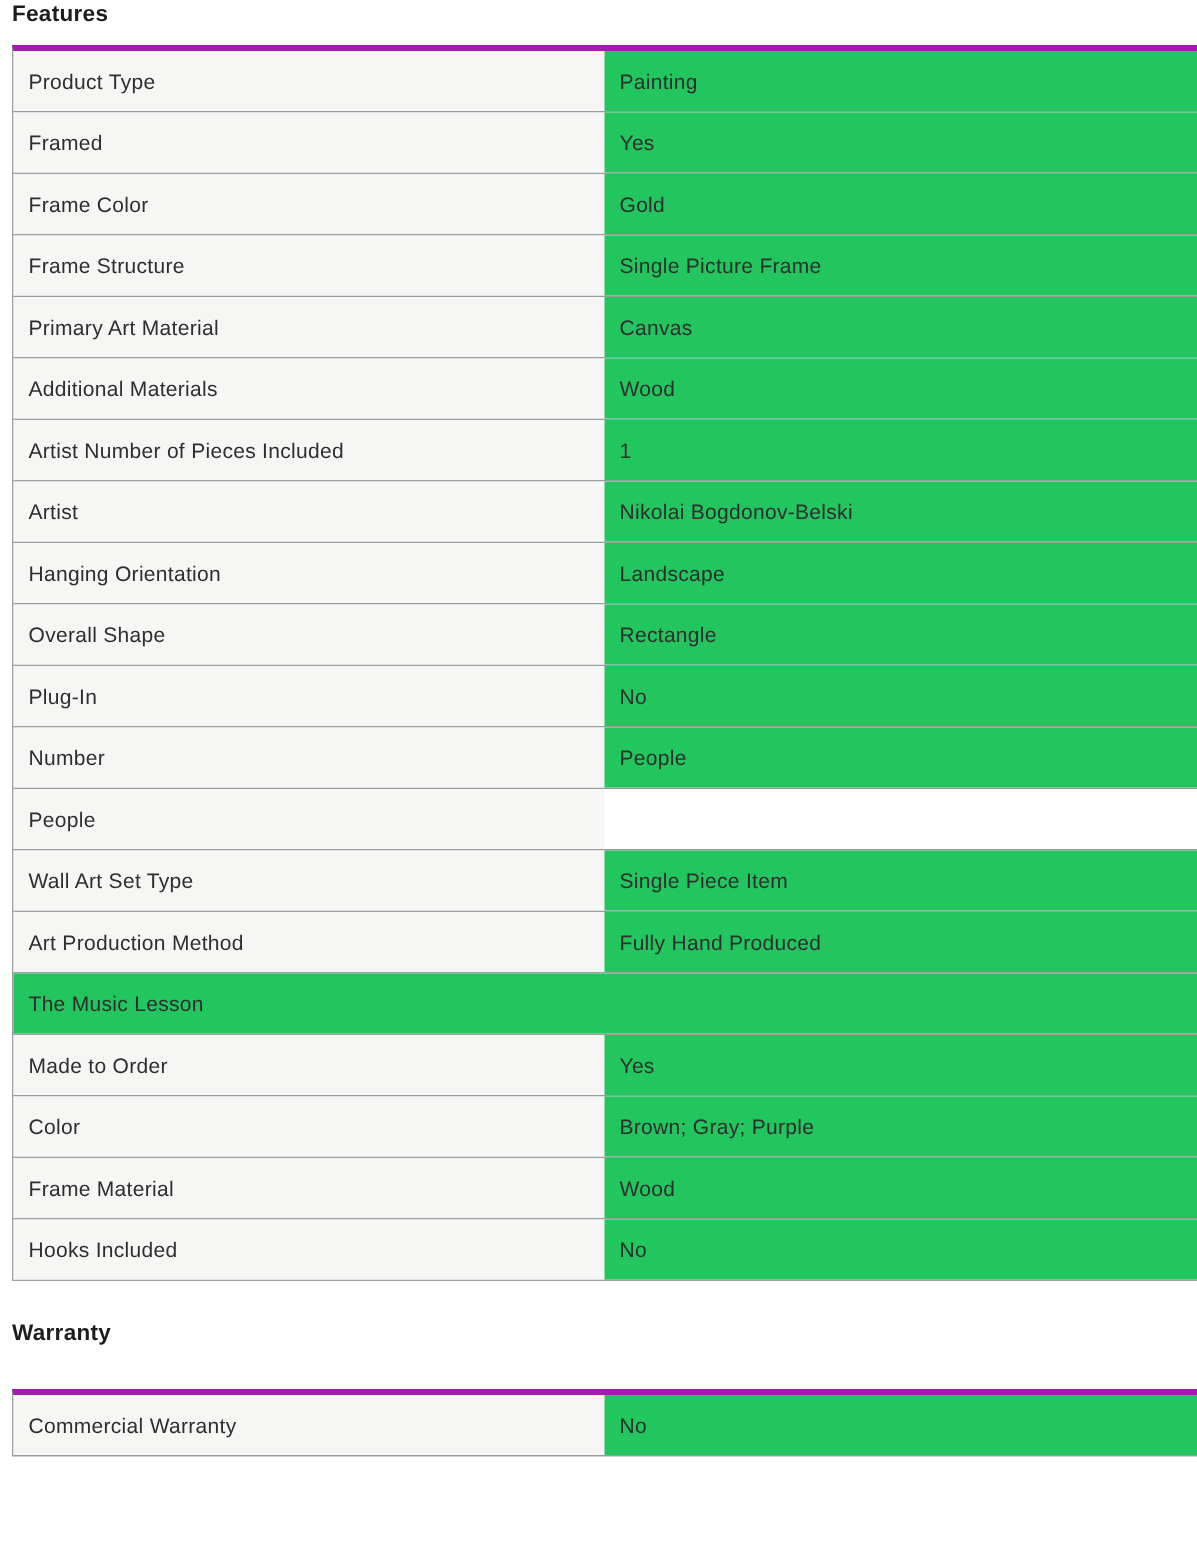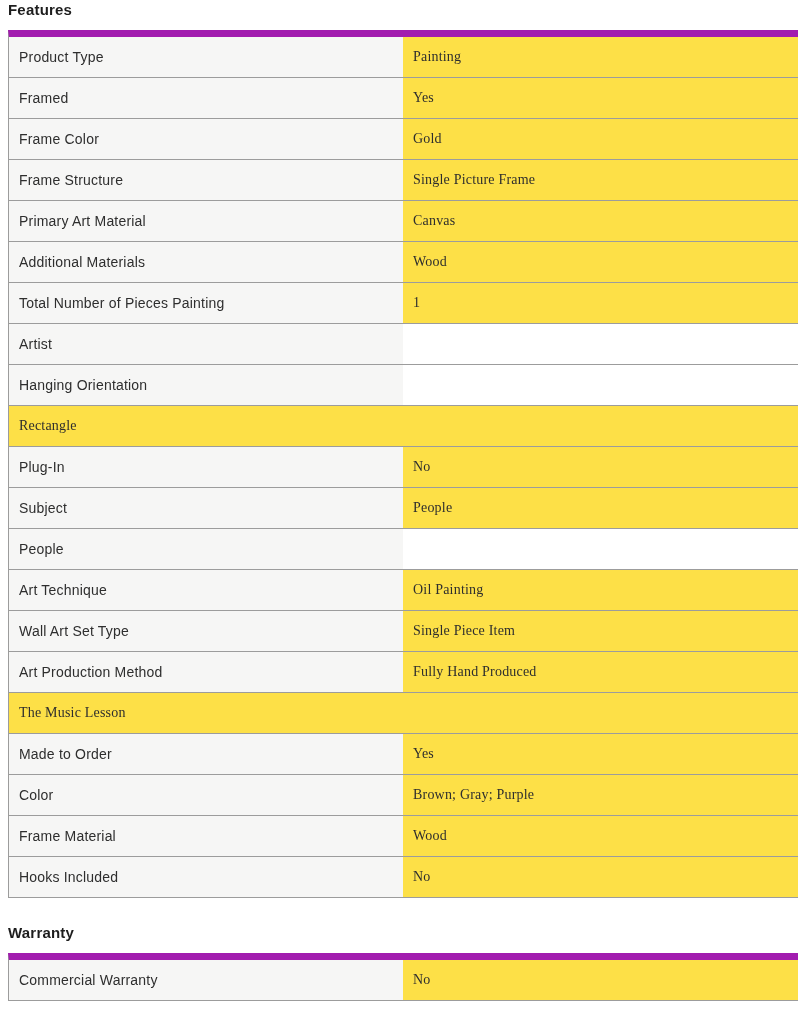--- a/index.html
+++ b/index.html
@@ -22,21 +22,21 @@
   }
   .section-title {
     font-size: 15px;
     font-weight: 700;
     color: #1d1d1d;
     letter-spacing: 0.2px;
     line-height: 16px;
     margin: 0 0 12px 0;
   }
   .spec-table {
-    border-top: 7px solid #a21caf;
+    border-top: 4px solid #a21caf;
     border-left: 1px solid #9c9c9c;
     width: 790px;
     box-sizing: border-box;
   }
   .spec-row {
     display: flex;
     height: 41px;
     box-sizing: border-box;
     border-bottom: 1px solid #9c9c9c;
   }
@@ -47,34 +47,33 @@
     display: flex;
     align-items: center;
     padding-left: 10px;
     font-size: 14px;
     letter-spacing: 0.2px;
     color: #2e2e2e;
   }
   .spec-value {
     flex: 1;
     box-sizing: border-box;
-    background: #fde047;
+    background: #22c55e;
     display: flex;
     align-items: center;
     padding-left: 10px;
     font-size: 14px;
     letter-spacing: 0.2px;
     color: #2e2e2e;
-    font-family: Liberation Serif, serif;
   }
   .section-warranty {
     margin-top: 27px;
   }
   .section-warranty .section-title {
-    margin-bottom: 12px;
+    margin-bottom: 29px;
   }
 </style>
 </head>
 <body>
 
 <div class="page">
 
   <section class="section-features">
     <h3 class="section-title">Features</h3>
     <div class="spec-table">
@@ -96,46 +95,45 @@
         </div>
         <div class="spec-row">
           <div class="spec-label">Primary Art Material</div>
           <div class="spec-value">Canvas</div>
         </div>
         <div class="spec-row">
           <div class="spec-label">Additional Materials</div>
           <div class="spec-value">Wood</div>
         </div>
         <div class="spec-row">
-          <div class="spec-label">Total Number of Pieces Painting</div>
+          <div class="spec-label">Artist Number of Pieces Included</div>
           <div class="spec-value">1</div>
         </div>
         <div class="spec-row">
           <div class="spec-label">Artist</div>
+          <div class="spec-value">Nikolai Bogdonov-Belski</div>
         </div>
         <div class="spec-row">
           <div class="spec-label">Hanging Orientation</div>
+          <div class="spec-value">Landscape</div>
         </div>
         <div class="spec-row">
+          <div class="spec-label">Overall Shape</div>
           <div class="spec-value">Rectangle</div>
         </div>
         <div class="spec-row">
           <div class="spec-label">Plug-In</div>
           <div class="spec-value">No</div>
         </div>
         <div class="spec-row">
-          <div class="spec-label">Subject</div>
+          <div class="spec-label">Number</div>
           <div class="spec-value">People</div>
         </div>
         <div class="spec-row">
           <div class="spec-label">People</div>
-        </div>
-        <div class="spec-row">
-          <div class="spec-label">Art Technique</div>
-          <div class="spec-value">Oil Painting</div>
         </div>
         <div class="spec-row">
           <div class="spec-label">Wall Art Set Type</div>
           <div class="spec-value">Single Piece Item</div>
         </div>
         <div class="spec-row">
           <div class="spec-label">Art Production Method</div>
           <div class="spec-value">Fully Hand Produced</div>
         </div>
         <div class="spec-row">

